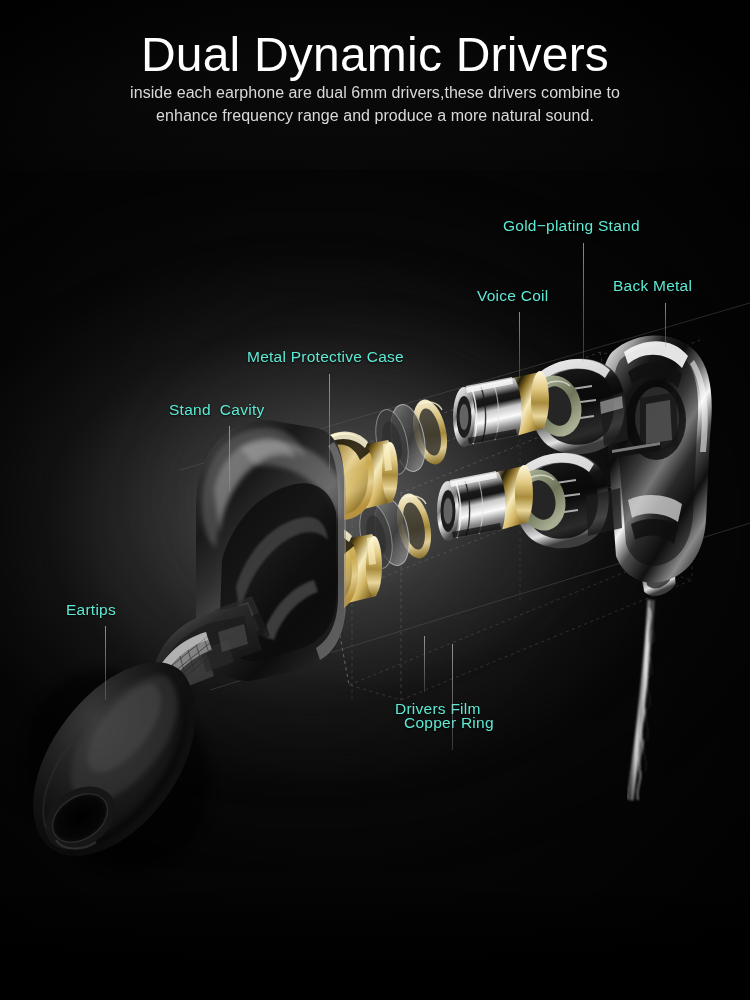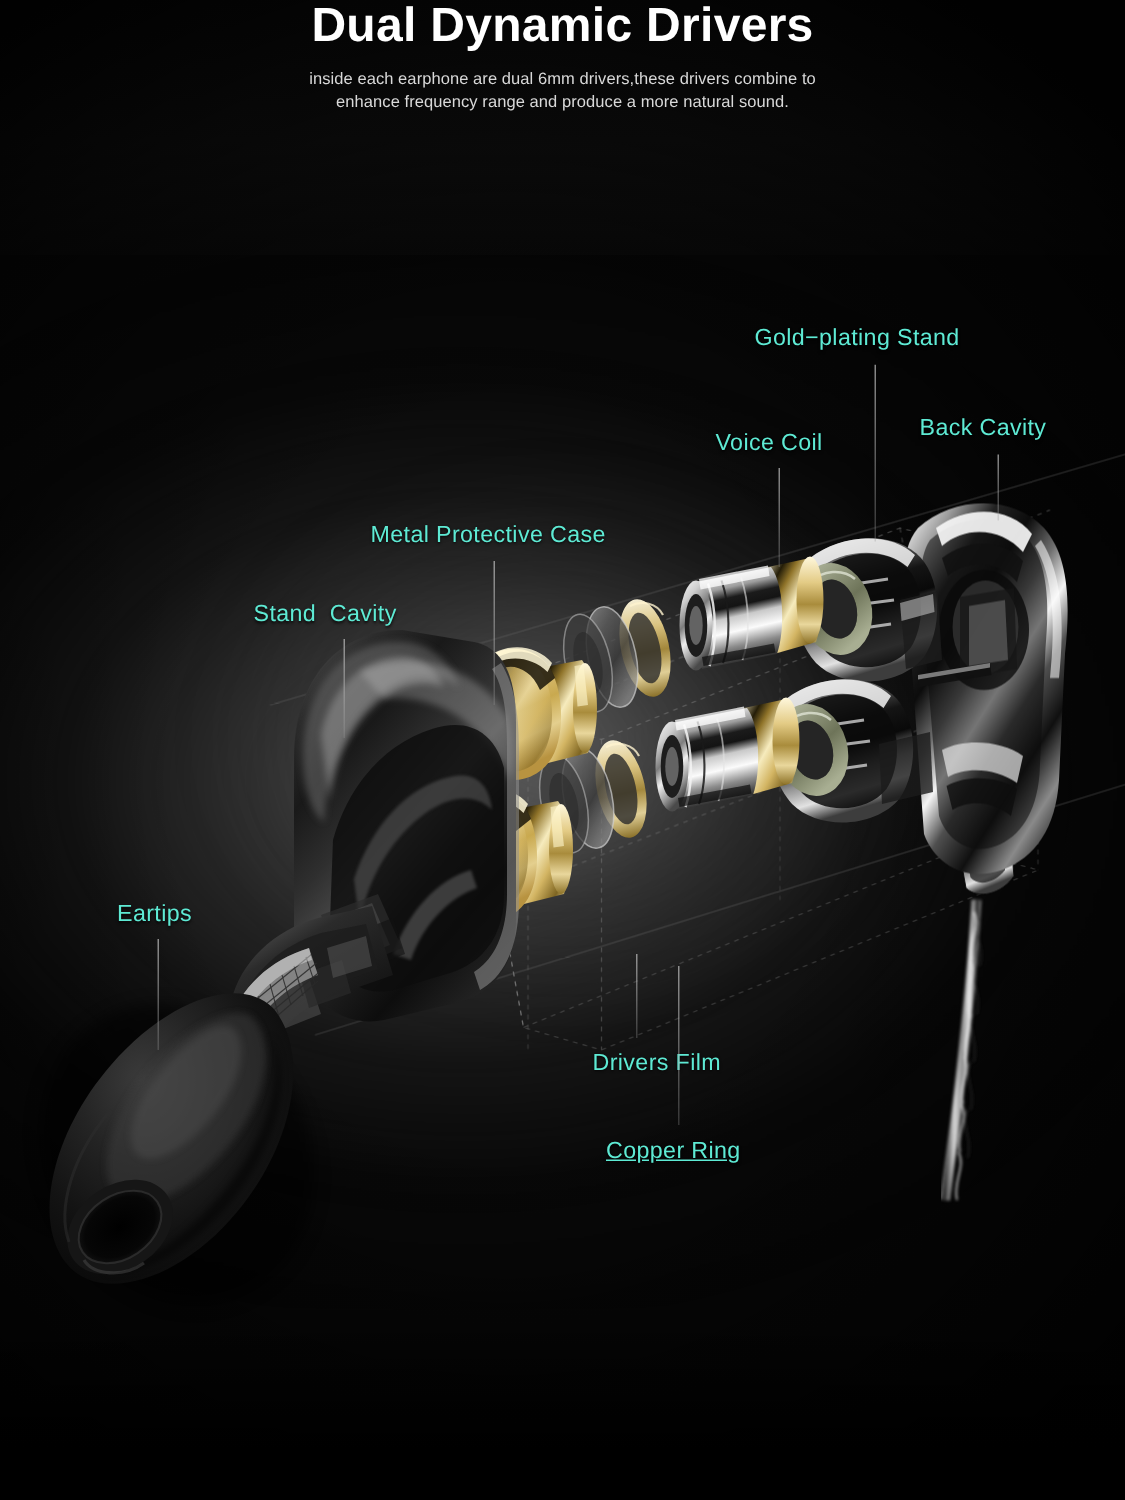--- a/index.html
+++ b/index.html
@@ -49,26 +49,27 @@
     background:linear-gradient(180deg,#0c0c0c 0%,#101010 55%,#0a0a0a 100%);
   }
   .bg-botband{
     position:absolute; left:0; bottom:0; width:750px; height:120px;
     background:linear-gradient(180deg,rgba(0,0,0,0) 0%,#000 72%);
   }
 
   
   .header{ position:absolute; left:0; top:0; width:750px; text-align:center; }
   .title{
-    font-size:32px; font-weight:700; color:#ffffff;
+    margin-top:30px;
+    font-size:48px; font-weight:400; color:#ffffff;
     letter-spacing:0.2px; line-height:1.05;
   }
   .subtitle{
-    margin-top:12px;
-    font-size:11px; color:#d9d9d9; line-height:1.42;
+    margin-top:2px;
+    font-size:16px; color:#d9d9d9; line-height:1.42;
     letter-spacing:0.05px; white-space:pre-line;
   }
 
   
   .label{
     position:absolute;
     color:#5eead4; font-size:15.5px;
     letter-spacing:0.25px; white-space:pre;
     text-shadow:0 1px 2px rgba(0,0,0,0.85);
   }
@@ -572,33 +573,33 @@
   </div>
 
   <div>
 
     <div class="label" style="left:503px; top:217px;">Gold−plating Stand</div>
     <div class="leader" style="left:583px; top:243px; height:118px;"></div>
 
     <div class="label" style="left:477px; top:287px;text-align:center;">Voice Coil</div>
     <div class="leader" style="left:519px; top:312px; height:66px;"></div>
 
-    <div class="label" style="left:613px; top:277px;">Back Cavity</div>
+    <div class="label" style="left:613px; top:277px;">Back Metal</div>
     <div class="leader" style="left:665px; top:303px; height:44px;"></div>
 
     <div class="label" style="left:247px; top:348px;">Metal Protective Case</div>
     <div class="leader" style="left:329px; top:374px; height:96px;"></div>
 
     <div class="label" style="left:169px; top:401px;">Stand  Cavity</div>
     <div class="leader" style="left:229px; top:426px; height:66px;"></div>
 
-    <div class="label" style="left:78px; top:601px;">Eartips</div>
+    <div class="label" style="left:66px; top:601px;">Eartips</div>
     <div class="leader" style="left:105px; top:626px; height:74px;"></div>
 
     <div class="label" style="left:395px; top:700px;">Drivers Film</div>
     <div class="leader" style="left:424px; top:636px; height:56px;"></div>
 
-    <div class="label" style="left:404px; top:759px;text-decoration:underline;">Copper Ring</div>
+    <div class="label" style="left:404px; top:714px;">Copper Ring</div>
     <div class="leader" style="left:452px; top:644px; height:106px;"></div>
 
   </div>
 
 </div>
 
 </body></html>

